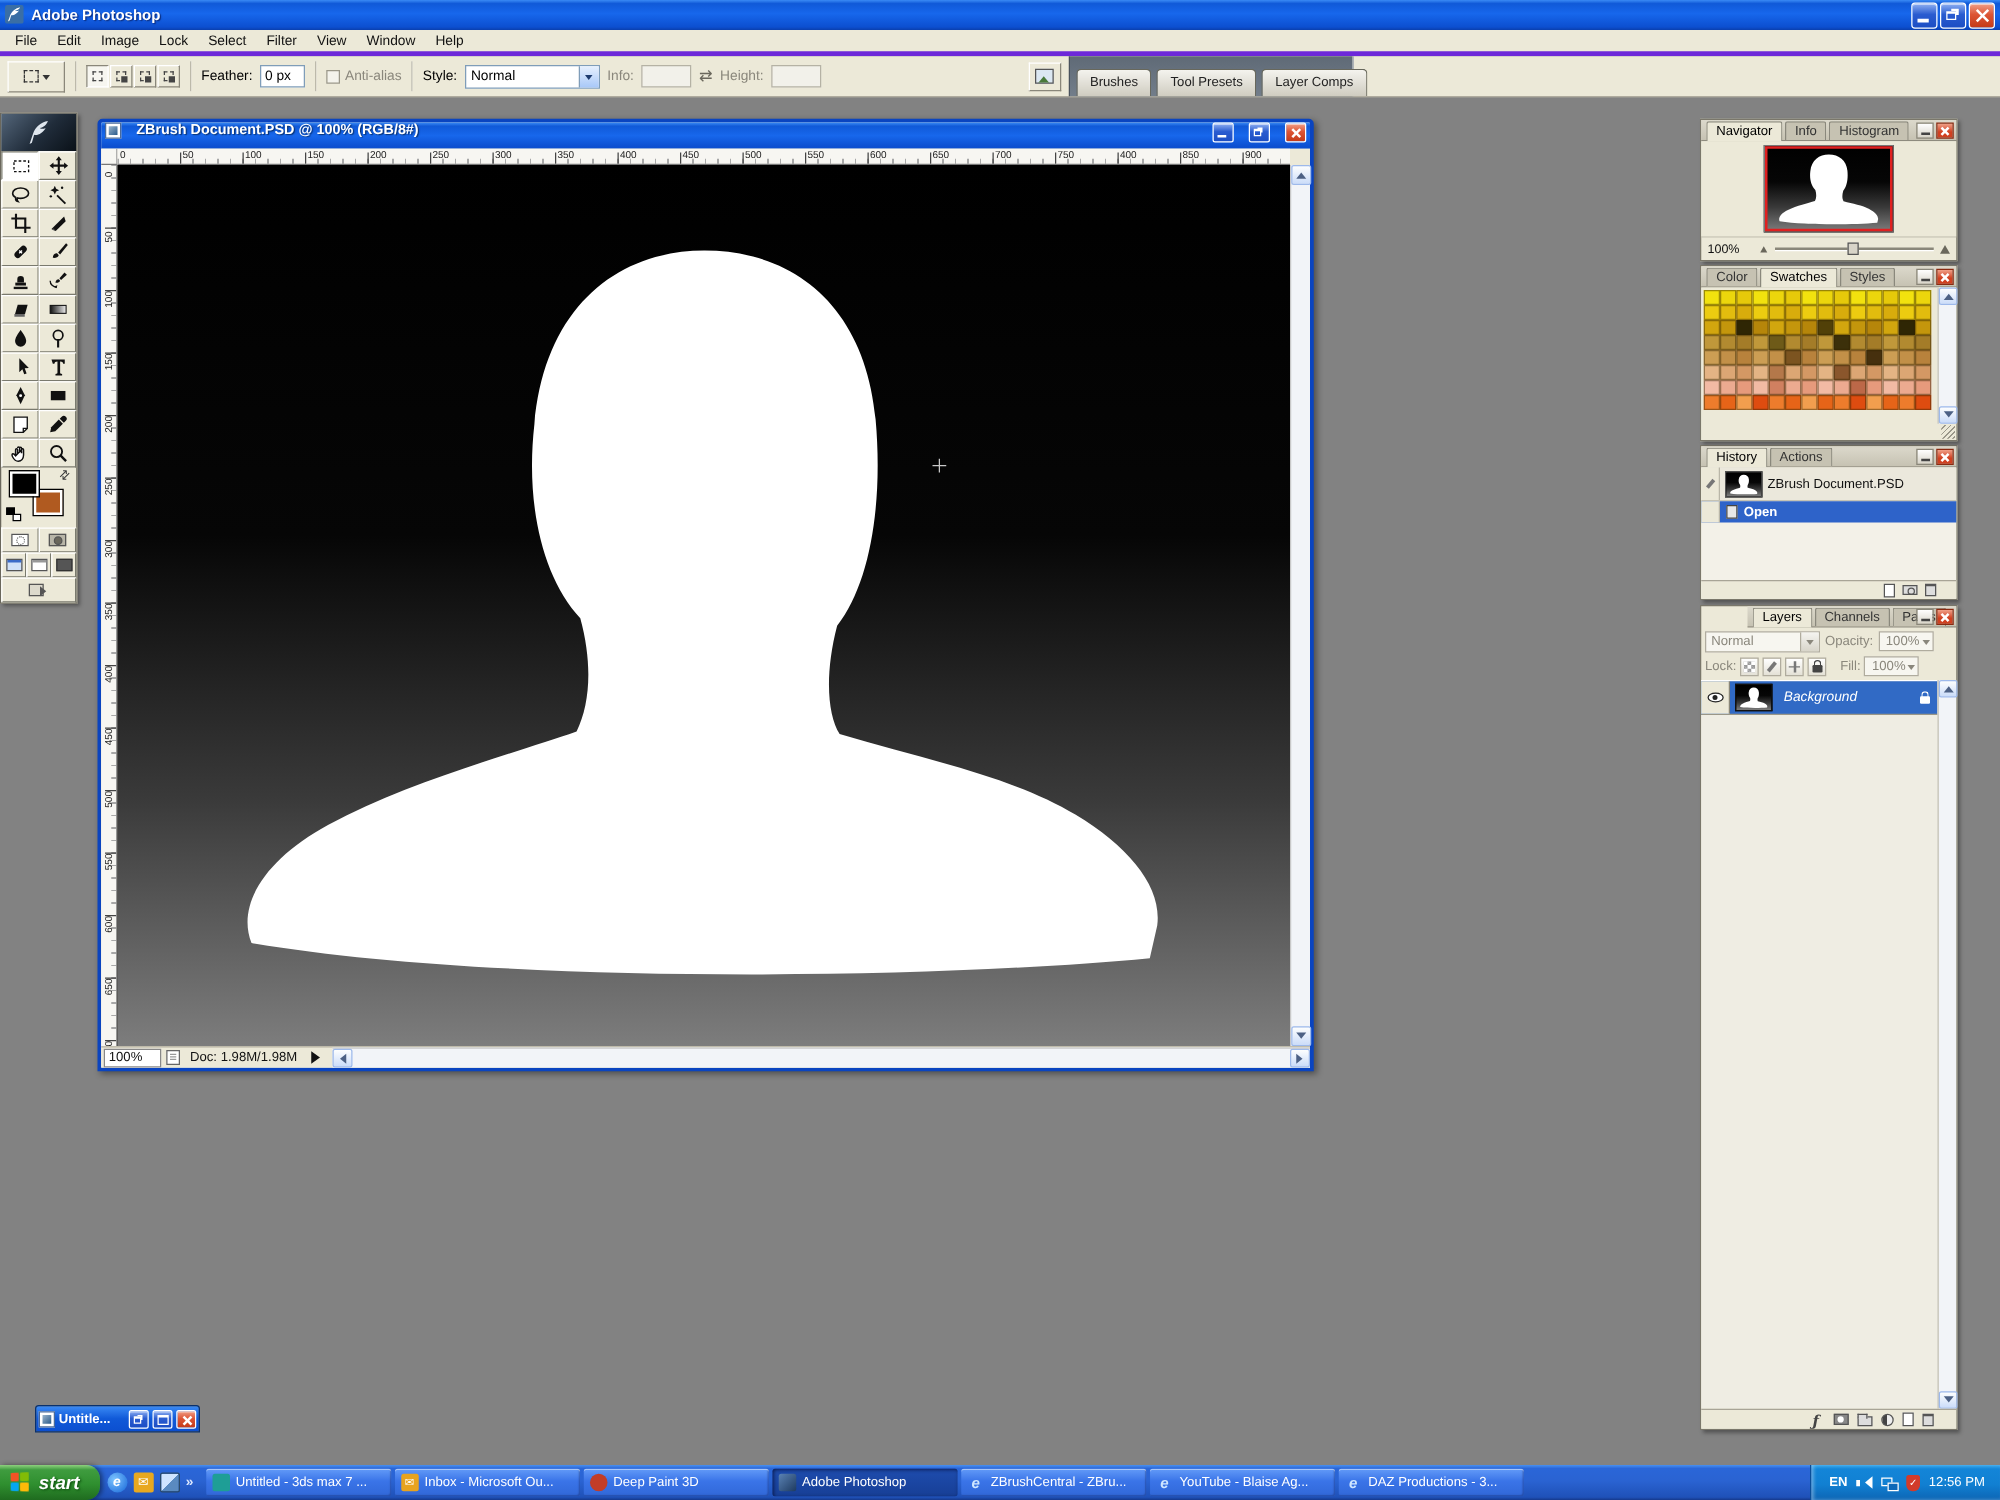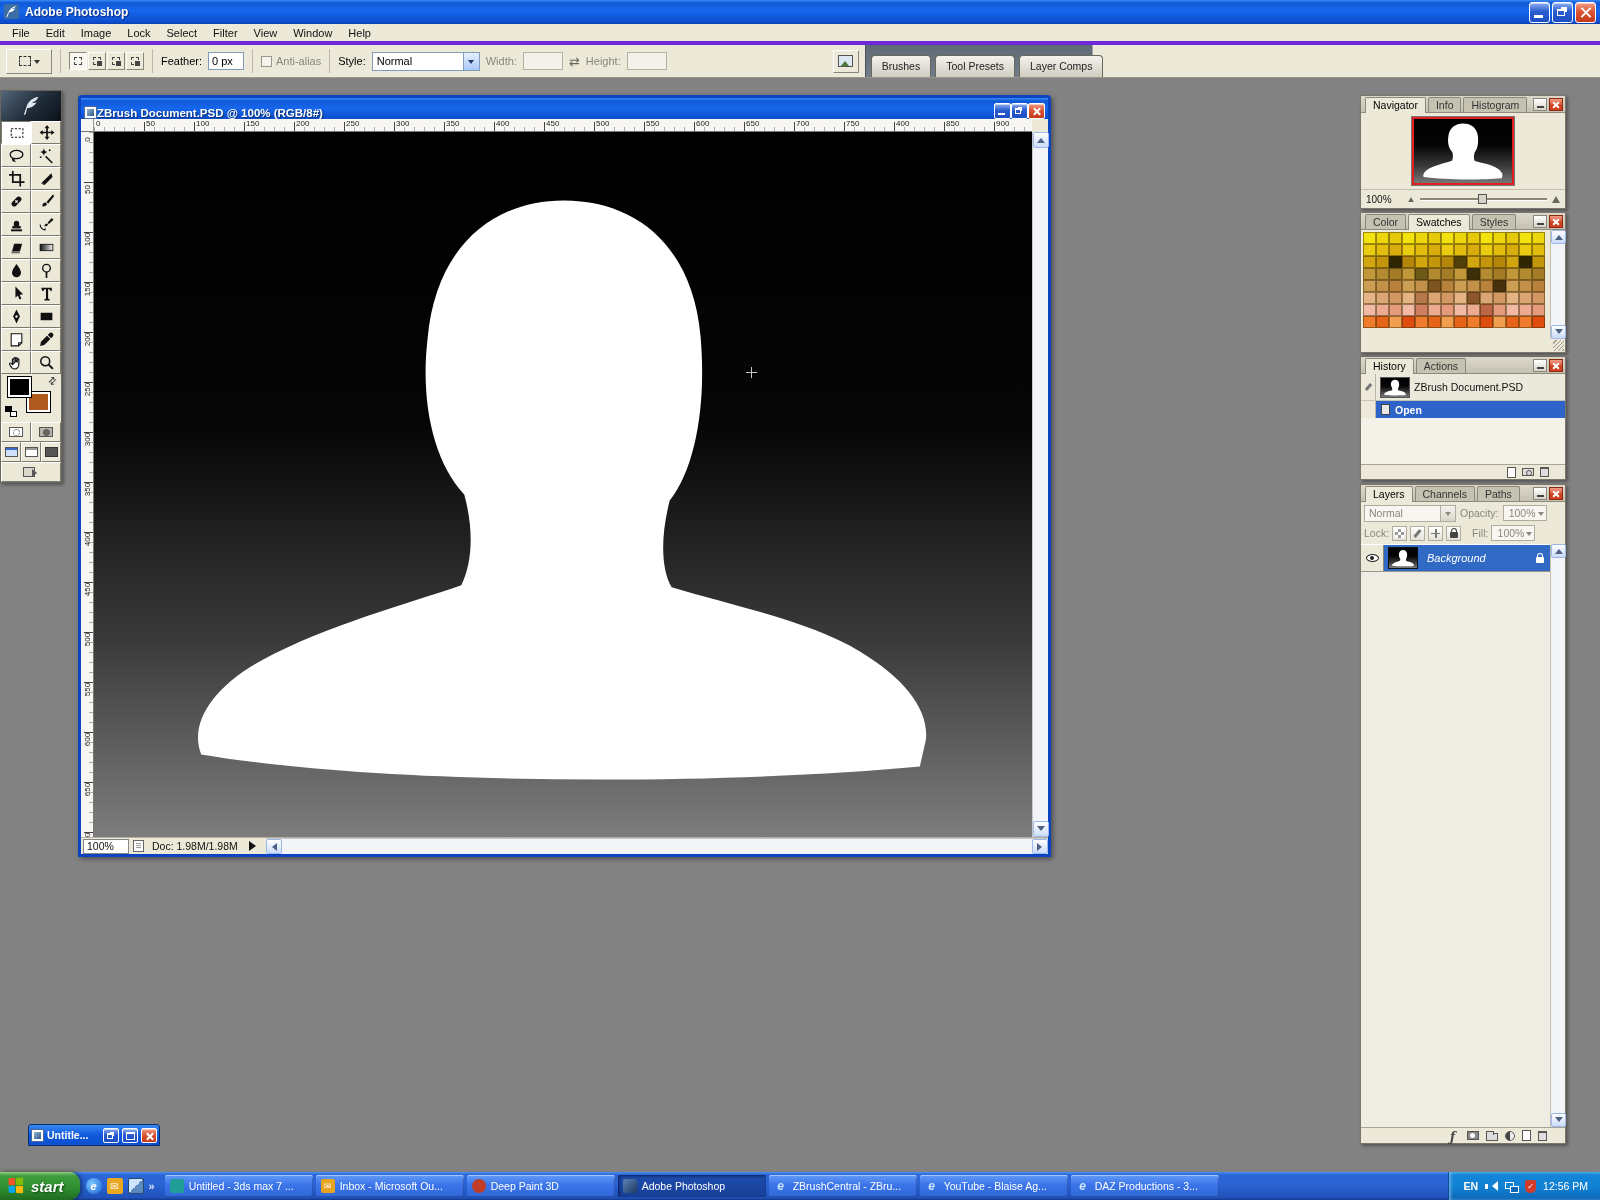--- a/index.html
+++ b/index.html
@@ -89,21 +89,21 @@
 .sm1{position:relative;width:13px;height:10px;border:1px solid #555;background:#cfe0f8;}
 .sm1::before{content:"";position:absolute;left:0;top:0;width:100%;height:2px;background:#3a6ac8;}
 .sm2{position:relative;width:13px;height:10px;border:1px solid #555;background:#fff;}
 .sm2::before{content:"";position:absolute;left:0;top:0;width:100%;height:2px;background:#999;}
 .sm3{width:13px;height:10px;border:1px solid #333;background:#555;}
 .iric{position:relative;width:12px;height:10px;border:1px solid #555;background:#dcd9cc;margin-right:5px;}
 .iric::after{content:"";position:absolute;right:-7px;top:1px;border:4px solid transparent;border-left:5px solid #555;}
 
 
 #docwin{position:absolute;left:78px;top:17px;width:973px;height:762px;border:3px solid #0a44c0;border-radius:4px 4px 0 0;background:#ECE9D8;box-shadow:2px 2px 5px rgba(0,0,0,.4);}
-.dw-title{height:21px;display:flex;align-items:flex-end;gap:0;padding:0 3px;color:#fff;font-weight:bold;background:linear-gradient(180deg,#3a8af5 0%,#1059d8 14%,#1767ec 50%,#0c4fd0 92%);border-radius:1px 1px 0 0;}
+.dw-title{height:21px;display:flex;align-items:flex-start;gap:12px;padding:0 3px;color:#fff;font-weight:bold;background:linear-gradient(180deg,#3a8af5 0%,#1059d8 14%,#1767ec 50%,#0c4fd0 92%);border-radius:1px 1px 0 0;}
 .dw-title .txt{flex:1;font-size:11.5px;text-shadow:1px 1px 1px #08306e;white-space:nowrap;overflow:hidden;}
 .docic{position:relative;width:13px;height:13px;background:#fff;border:1px solid #4a6a9a;flex:0 0 auto;}
 .docic::after{content:"";position:absolute;inset:2px;background:linear-gradient(135deg,#9ab4cc,#2a5a8a);}
 .dw-body{position:absolute;left:0;top:21px;right:0;bottom:0;background:#ECE9D8;}
 .corner{position:absolute;left:0;top:0;width:13px;height:13px;background:#f7f6f2;border-right:1px solid #999;border-bottom:1px solid #777;}
 .hruler{position:absolute;left:13px;top:0;right:16px;height:13px;background:#f7f6f2;border-bottom:1px solid #777;overflow:hidden;background-image:repeating-linear-gradient(to right,#a8a8a8 0 1px,transparent 1px 10px);background-size:100% 4px;background-position:0 100%;background-repeat:no-repeat;}
 .hruler .tick{position:absolute;bottom:0;width:1px;height:9px;background:#444;}
 .hruler .lab{position:absolute;top:0;font-size:8px;color:#222;}
 .vruler{position:absolute;left:0;top:13px;width:13px;bottom:17px;background:#f7f6f2;border-right:1px solid #777;overflow:hidden;background-image:repeating-linear-gradient(to bottom,#a8a8a8 0 1px,transparent 1px 10px);background-size:4px 100%;background-position:100% 0;background-repeat:no-repeat;}
 .vruler .tick{position:absolute;right:0;width:9px;height:1px;background:#444;}
@@ -351,21 +351,21 @@
     <span class="chk">
         <i class="chkbox"></i>
         <span class="olbl dis">Anti-alias</span>
       </span>
     <span class="osep"></span>
     <span class="olbl">Style:</span>
     <span class="combo">
         <span class="cv">Normal</span>
         <span class="cmbarr"></span>
       </span>
-    <span class="olbl dis">Width:</span>
+    <span class="olbl dis">Info:</span>
     <span class="inp gray"></span>
     <span class="swapic"></span>
     <span class="olbl dis">Height:</span>
     <span class="inp gray"></span>
     <span class="fbtn">
         <i class="pic"></i>
       </span>
     <div class="well">
         <span class="wtab">Brushes</span>
         <span class="wtab">Tool Presets</span>
@@ -879,21 +879,21 @@
               <i class="tri-up"></i>
             </span>
           <span class="sarr dn">
               <i class="tri-dn"></i>
             </span>
         </div>
         <i class="grip"></i>
       </div>
     </div>
 
-    <div class="palette" id="pal-layers" style="top:406px;height:660px;">
+    <div class="palette" id="pal-layers" style="top:406px;height:660px;padding-left:37px;">
       <div class="pal-top">
         <div class="tabsw">
             <span class="ptab active">Layers</span>
             <span class="ptab">Channels</span>
             <span class="ptab">Paths</span>
           </div>
         <span class="pbtns">
           <span class="pbtn min"></span>
           <span class="pbtn close">
               <i class="g-x"></i>

